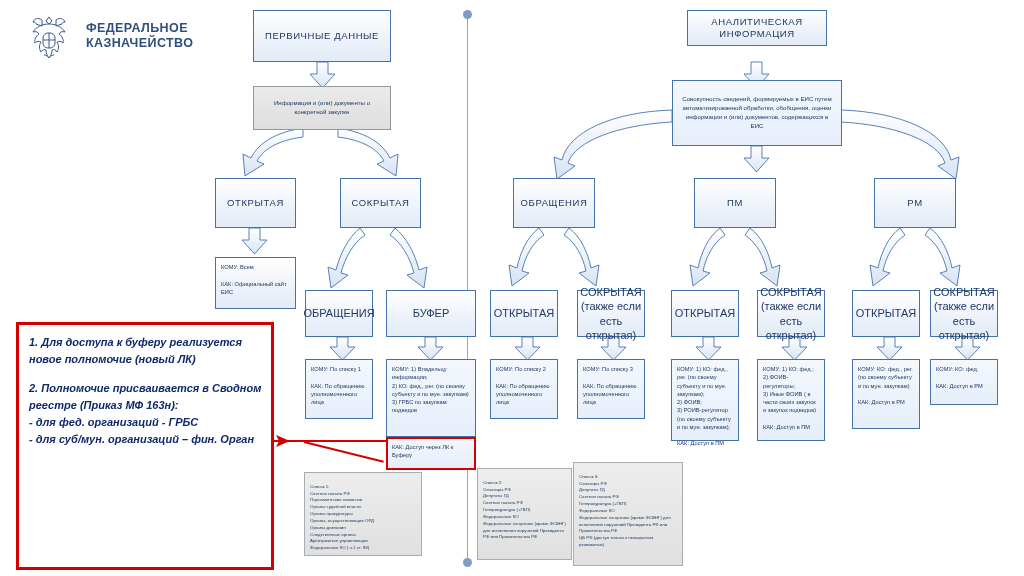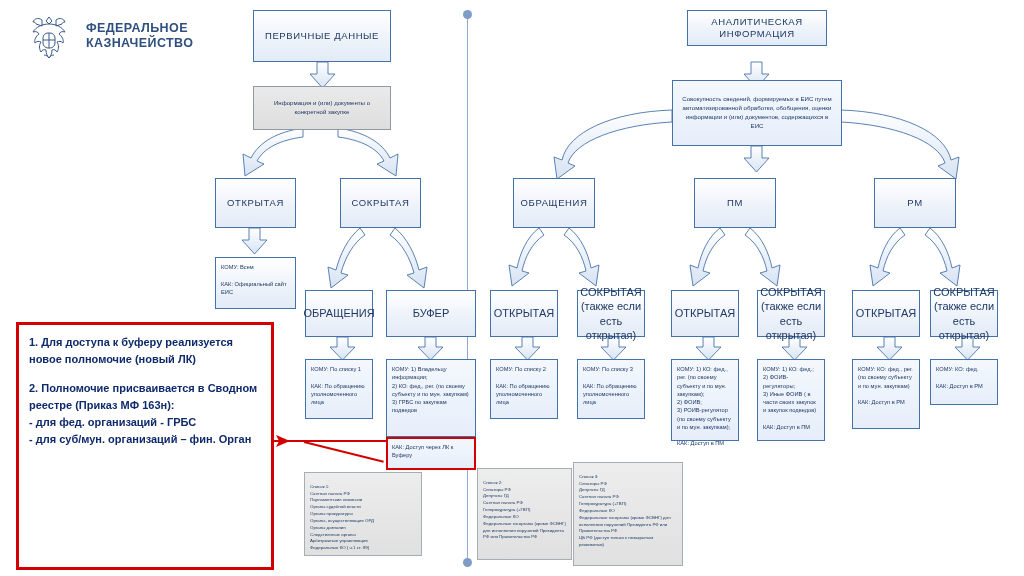--- a/index.html
+++ b/index.html
@@ -71,21 +71,21 @@
   
   .callout{
     position:absolute;left:16px;top:322px;width:258px;height:248px;
     box-sizing:border-box;
     border:3px solid #d40000;
     background:#ffffff;
     padding:9px 9px 6px 10px;
     font-size:11px;line-height:17px;font-weight:700;
     color:#0e2a6b;
   }
-  .callout .q{color:#0e2a6b;}
+  .callout .q{color:#0e2a6b;font-style:italic;}
   .callout .red{color:#d40000;}
   .callout p{margin:0 0 0 0;white-space:pre-line;}
   .callout .gap{height:12px;}
 
   
   .redline{position:absolute;background:#d40000;}
   .redbox{
     position:absolute;box-sizing:border-box;border:2px solid #d40000;
     left:386px;top:437px;width:90px;height:33px;
   }

